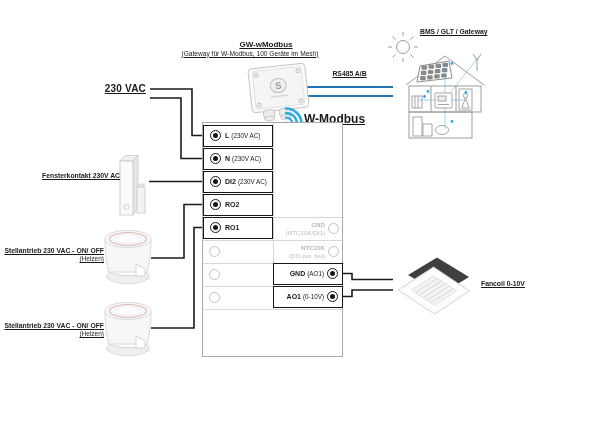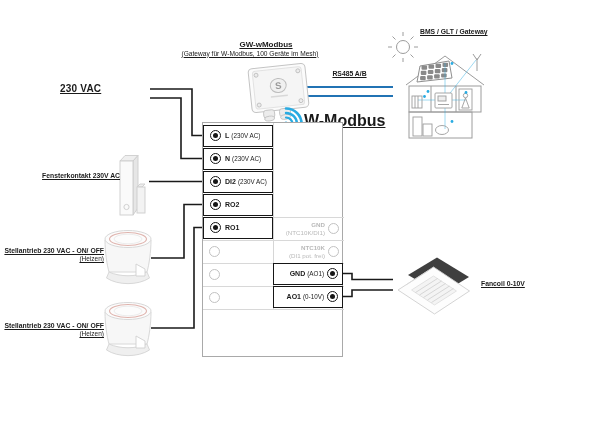--- a/index.html
+++ b/index.html
@@ -204,27 +204,27 @@
         <line x1="427.5" y1="300" x2="449.5" y2="286"></line>
         <line x1="431.5" y1="302.5" x2="453.5" y2="288.5"></line>
       </g>
       <line x1="406" y1="285" x2="428" y2="271" stroke="#dadada" stroke-width="0.8"></line>
     </g>
   </svg>
 
   <div class="lbl b" style="left:166px;top:40px;width:200px;text-align:center;font-size:8px;">GW-wModbus</div>
   <div class="lbl" style="left:148px;top:49.5px;width:204px;text-align:center;font-size:6.6px;">(Gateway für W-Modbus, 100 Geräte im Mesh)</div>
 
-  <div class="lbl b" style="left:60px;top:83px;width:86px;font-size:10px;letter-spacing:.2px;">230 VAC</div>
+  <div class="lbl b" style="left:60px;top:83px;width:86px;text-align:right;font-size:10px;letter-spacing:.2px;">230 VAC</div>
 
   <div class="lbl b" style="left:306px;top:70px;width:87px;text-align:center;font-size:6.8px;">RS485 A/B</div>
 
   <div class="lbl b" style="left:420px;top:28px;font-size:6.8px;">BMS / GLT / Gateway</div>
 
-  <div class="lbl b" style="left:304px;top:112px;font-size:16px;">W-Modbus</div>
+  <div class="lbl b" style="left:304px;top:112px;font-size:12px;">W-Modbus</div>
 
   <div class="lbl b" style="left:18px;top:172px;width:102px;text-align:right;font-size:6.8px;">Fensterkontakt 230V AC</div>
 
   <div class="lbl act-lbl" style="left:4px;top:247px;width:100px;">
     <span class="b">Stellantrieb 230 VAC - ON/ OFF</span>
     <span class="mode">(Heizen)</span>
   </div>
 
   <div class="lbl act-lbl" style="left:4px;top:322px;width:100px;">
     <span class="b">Stellantrieb 230 VAC - ON/ OFF</span>

